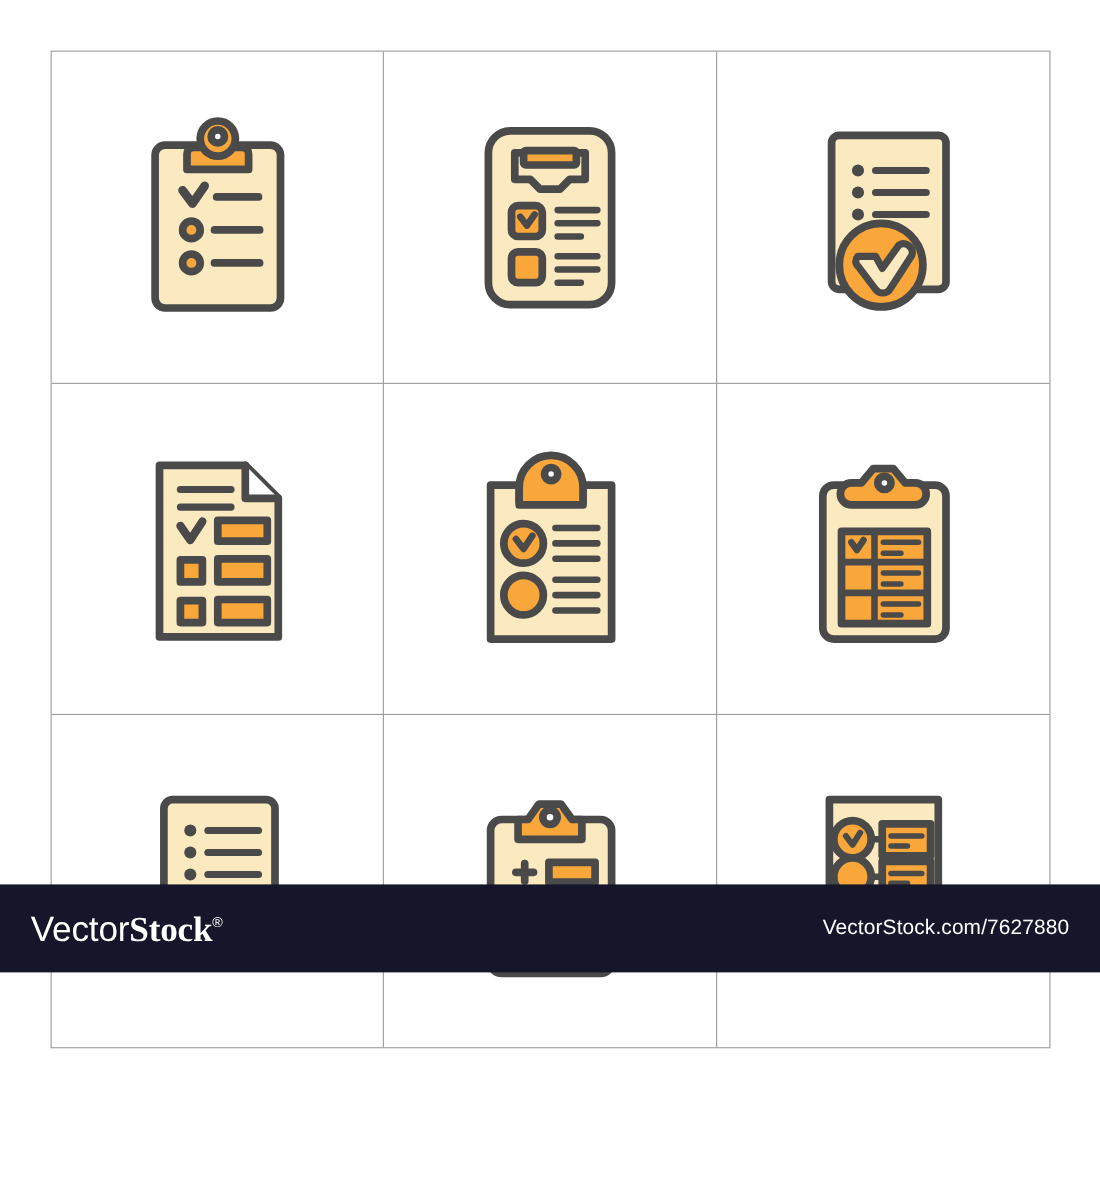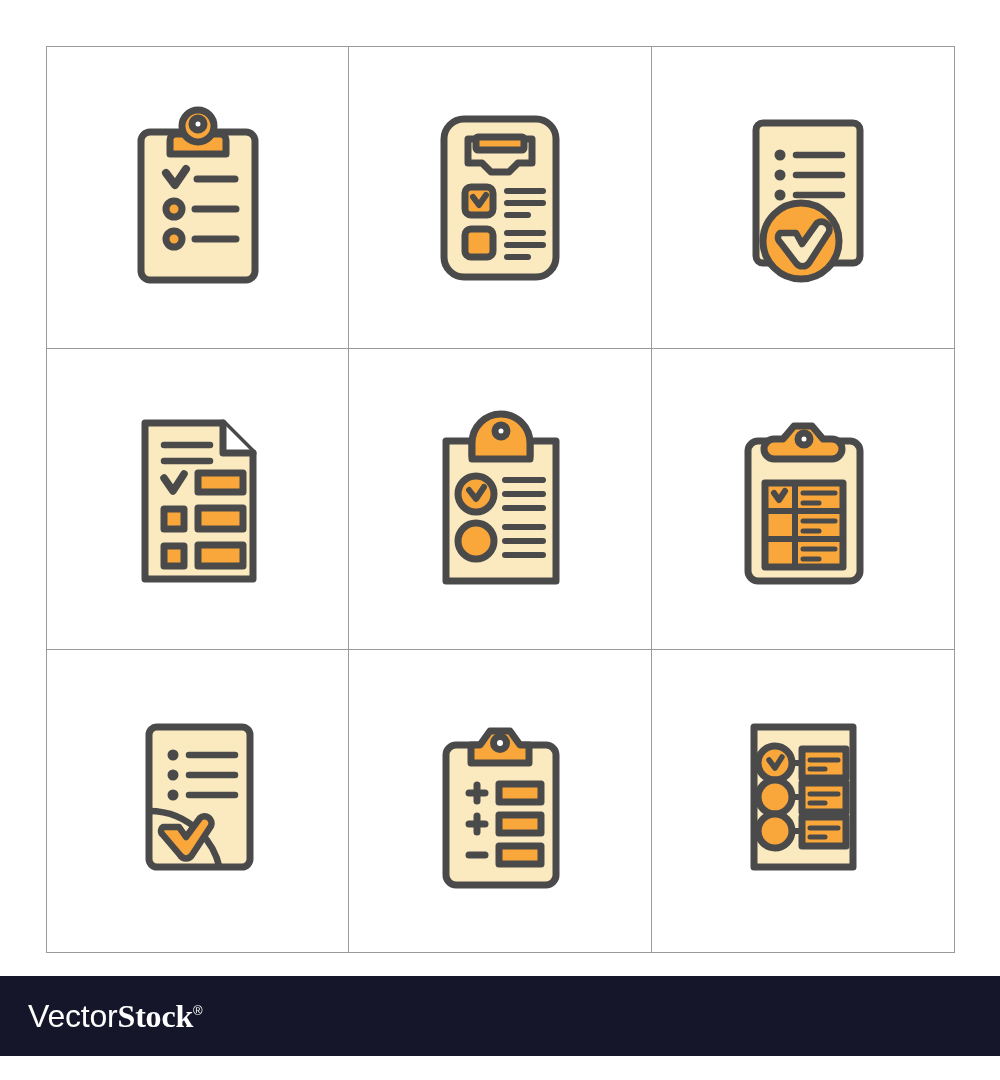--- a/index.html
+++ b/index.html
@@ -8,21 +8,21 @@
     width: 1000px;
     height: 1080px;
     background: #ffffff;
     font-family: "Liberation Sans", sans-serif;
     overflow: hidden;
   }
 
   #stage {
     position: relative;
     width: 1000px;
-    height: 1056px;
+    height: 884px;
     background: #ffffff;
   }
 
   
   #icon-grid {
     position: absolute;
     left: 46px;
     top: 46px;
     width: 909px;
     height: 907px;
@@ -320,15 +320,16 @@
     </div>
 
   </div>
 
   <div id="watermark-bar">
     <div id="brand-logo">
       <span class="brand-light">Vector</span>
         <span class="brand-bold">Stock</span>
         <span class="brand-reg">®</span>
     </div>
+    <div id="watermark-url">VectorStock.com/7627880</div>
   </div>
 
 </div>
 
 </body></html>

